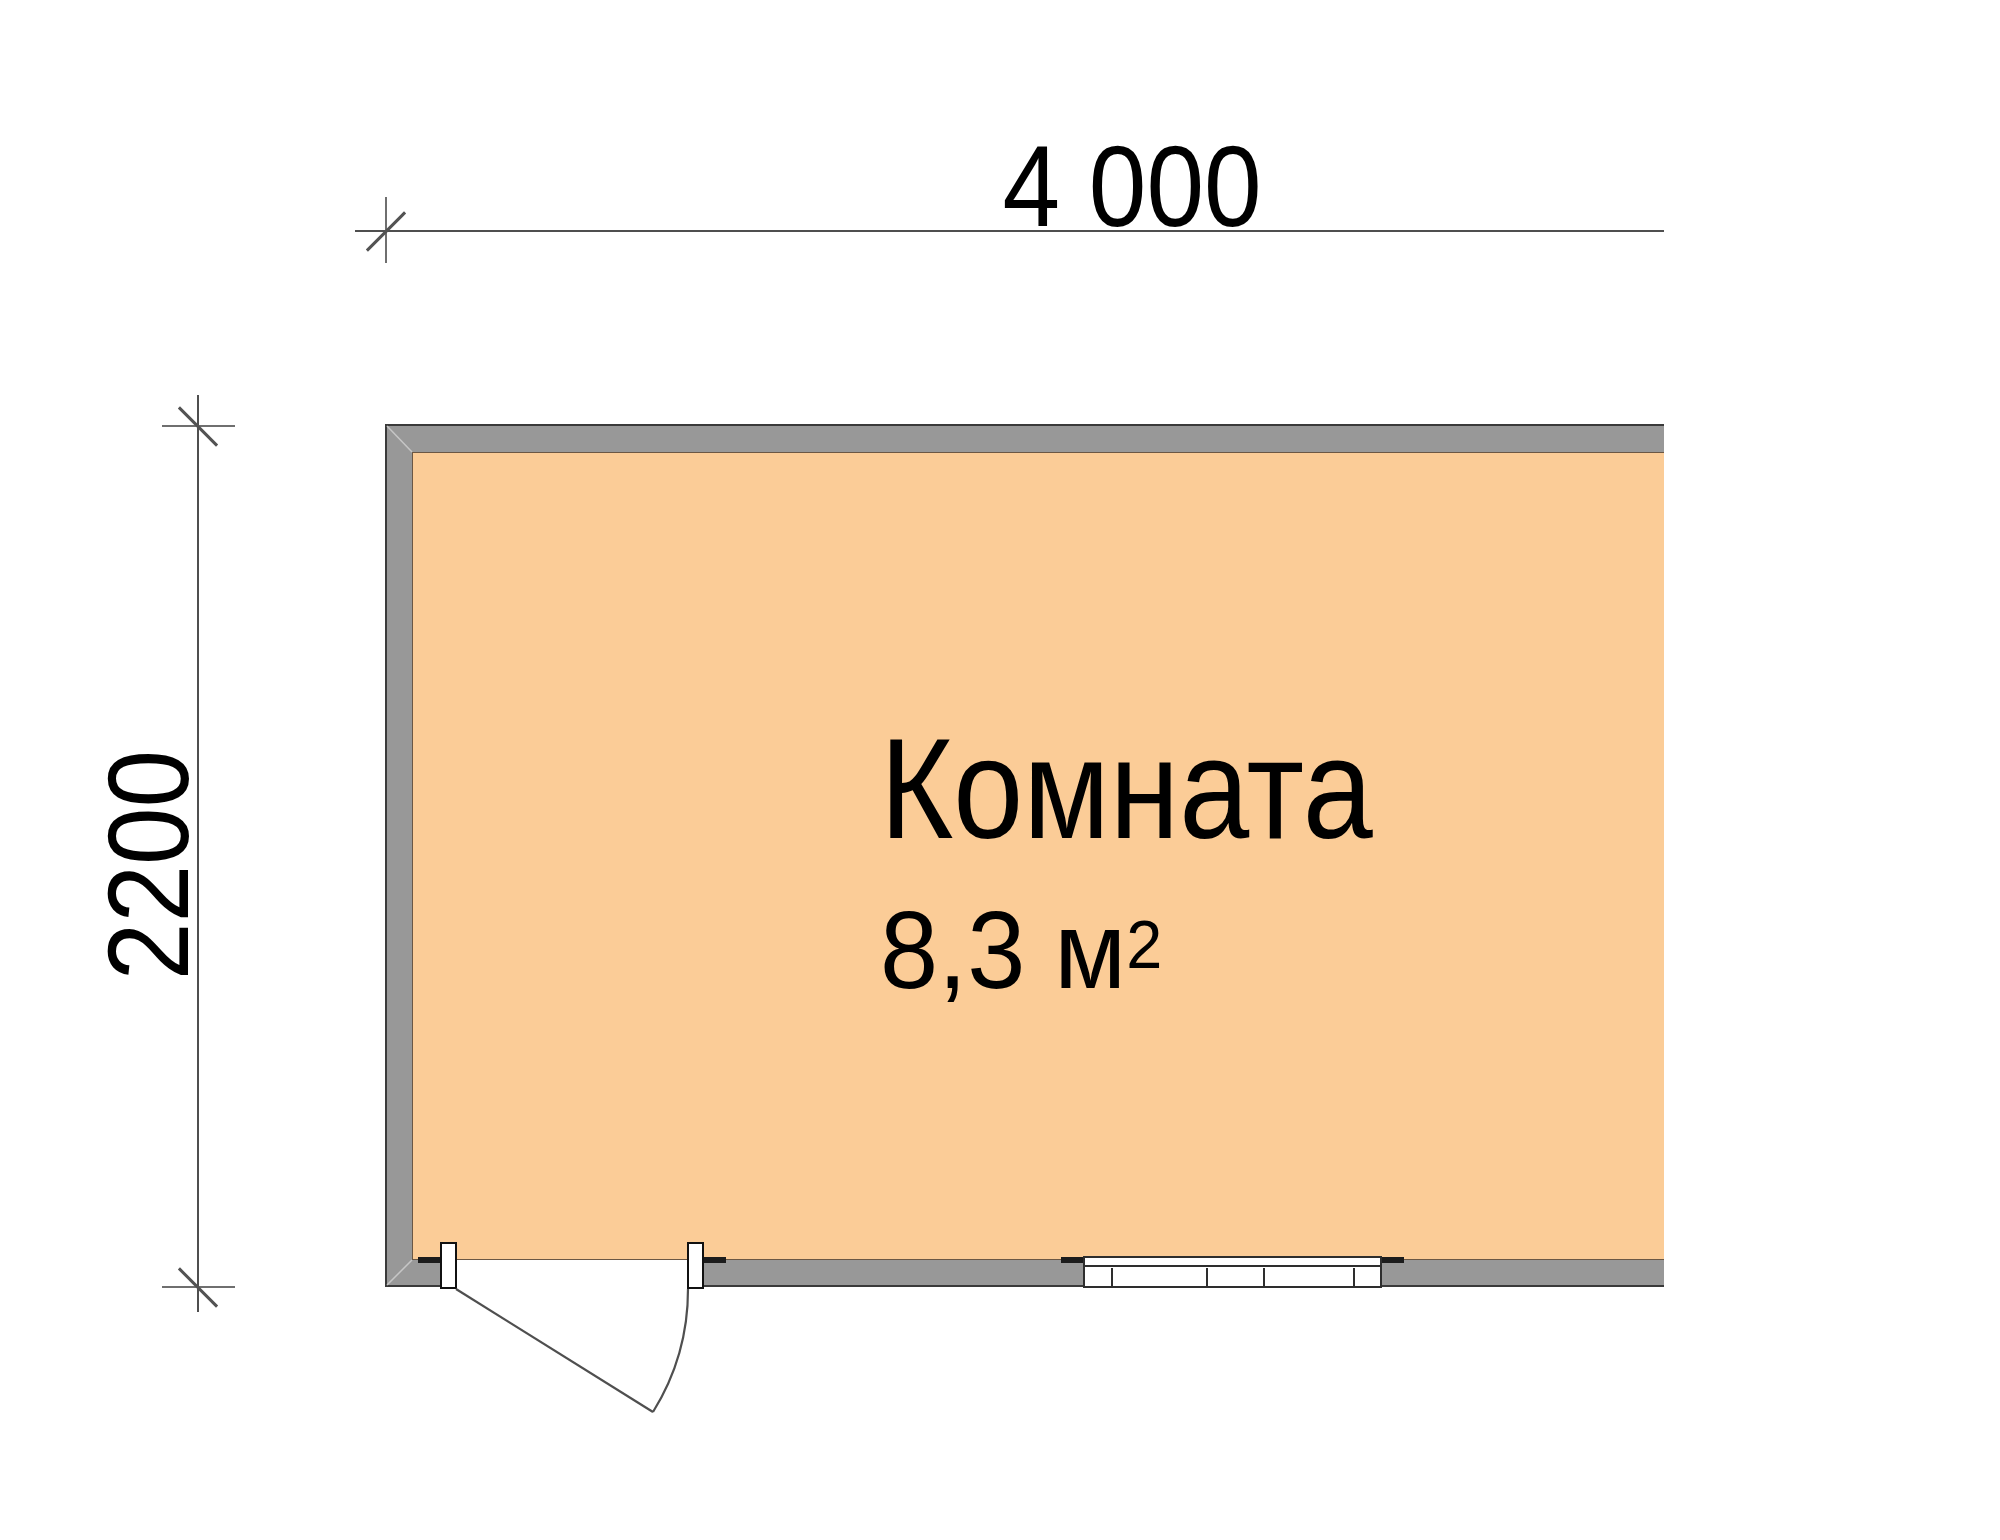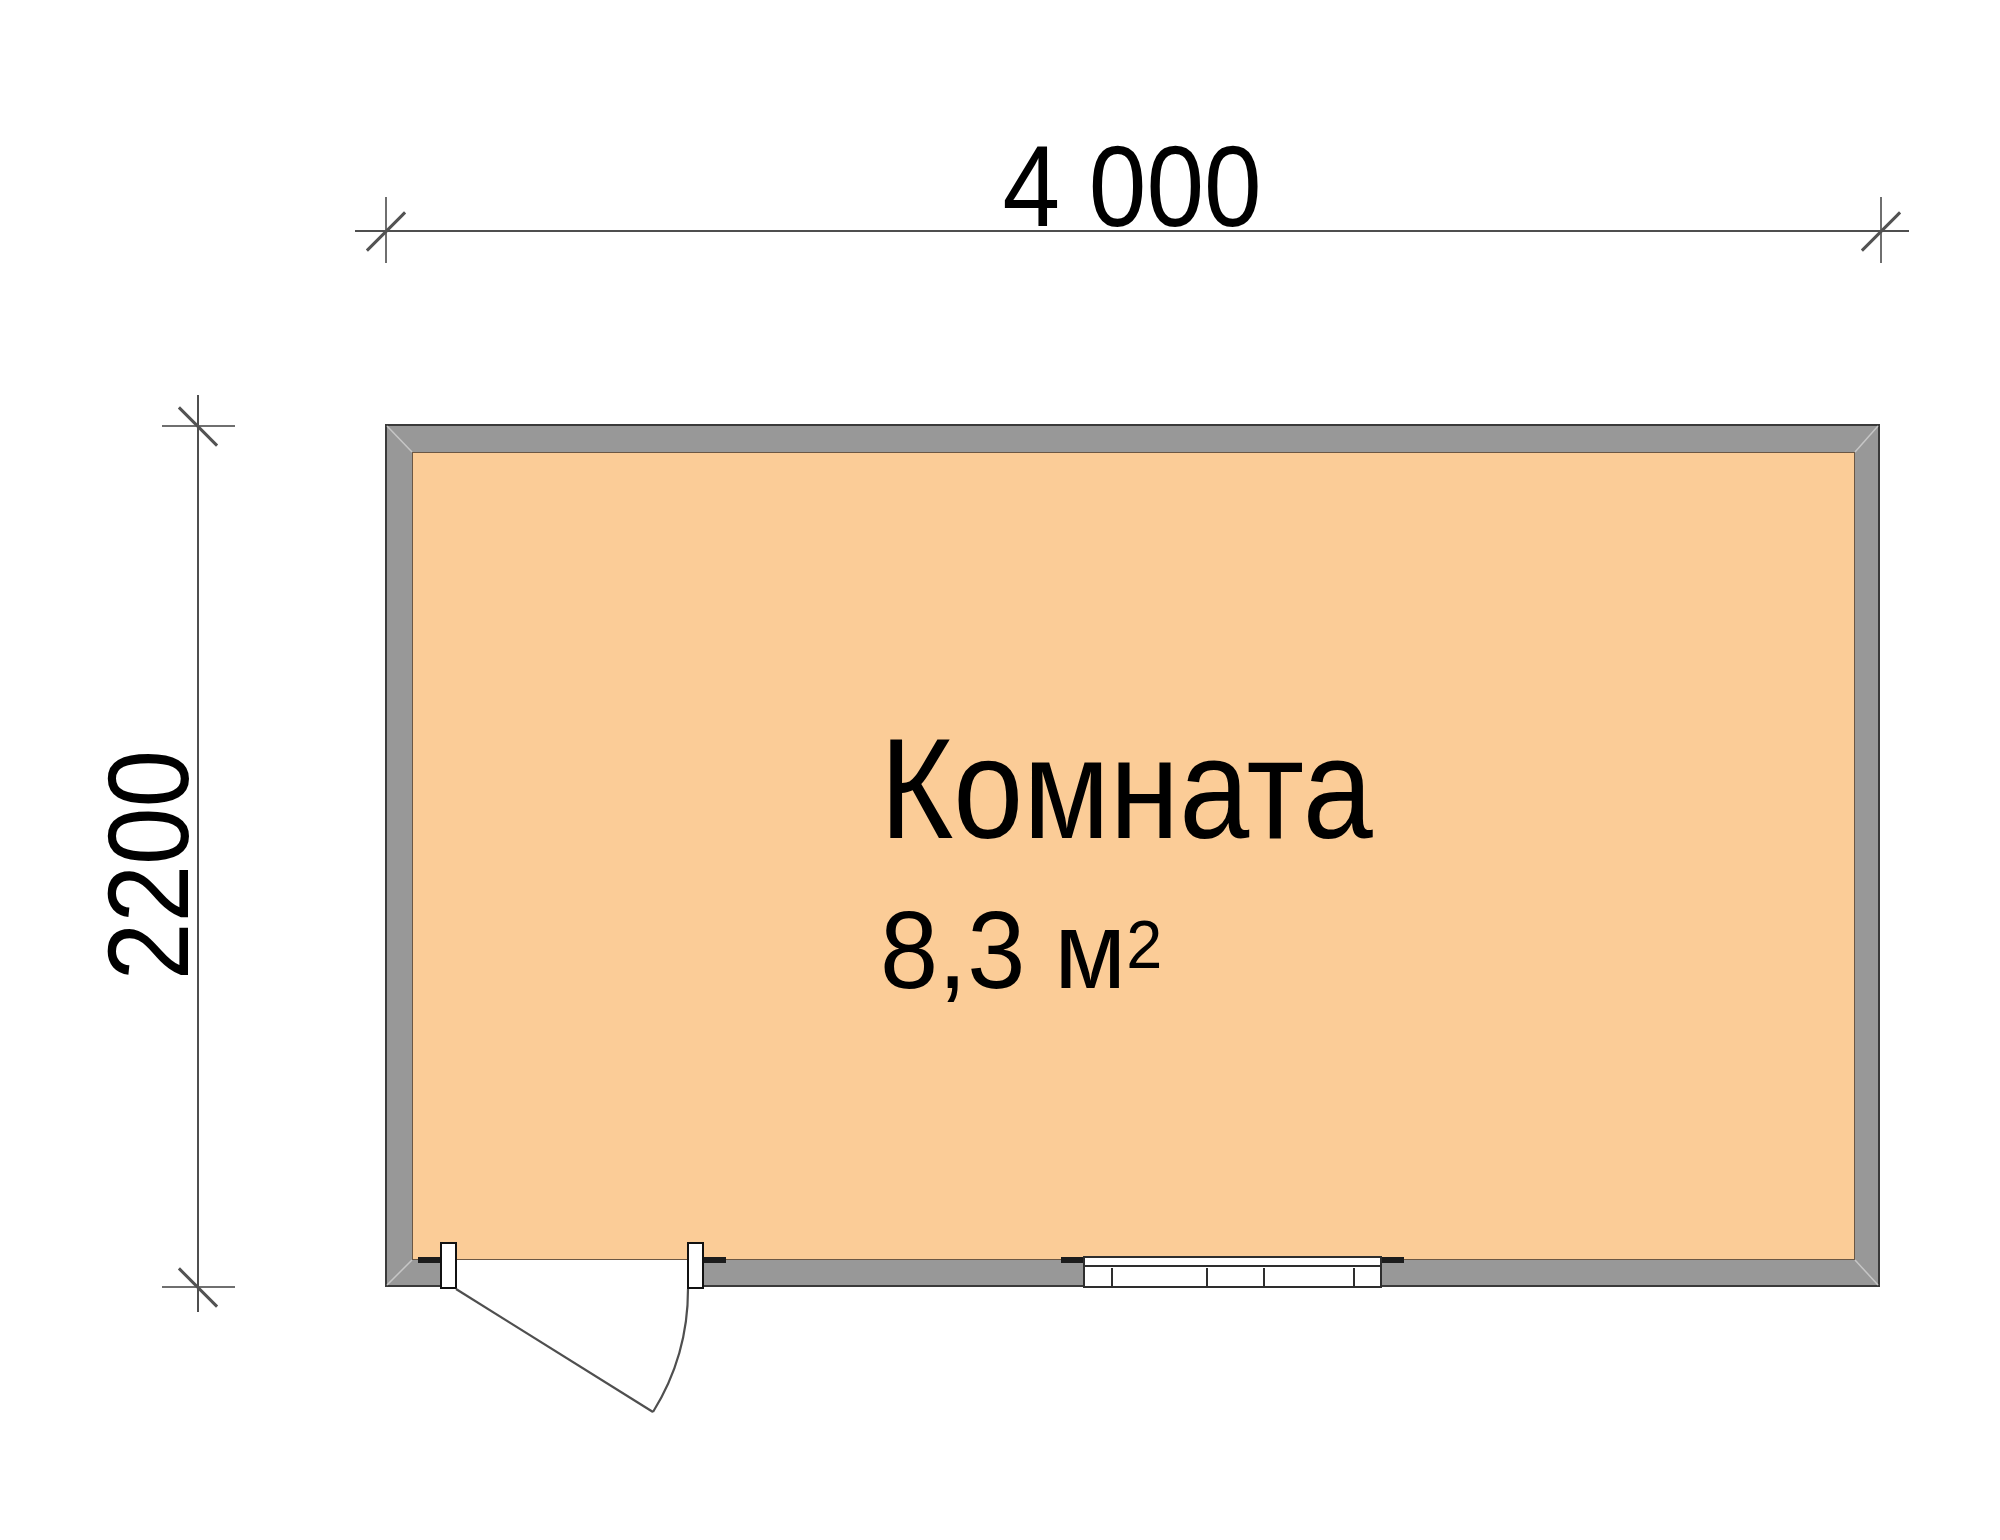--- a/index.html
+++ b/index.html
@@ -10,21 +10,21 @@
     --dim-line:#4f4f4f;
     --ext-line:#6f6f6f;
     --text:#000000;
     --background:#ffffff;
     --cap:#1c1c1c;
   }
   *{margin:0;padding:0;box-sizing:border-box;}
   html,body{background:var(--background);}
   .canvas{
     position:relative;
-    width:2000px;height:1540px;
+    width:1664px;height:1540px;
     background:var(--background);
     overflow:hidden;
     font-family:"Liberation Sans", sans-serif;
     color:var(--text);
   }
   .abs{position:absolute;}
 
   
   .outer-wall{
     left:385px;top:424px;width:1495px;height:863px;

